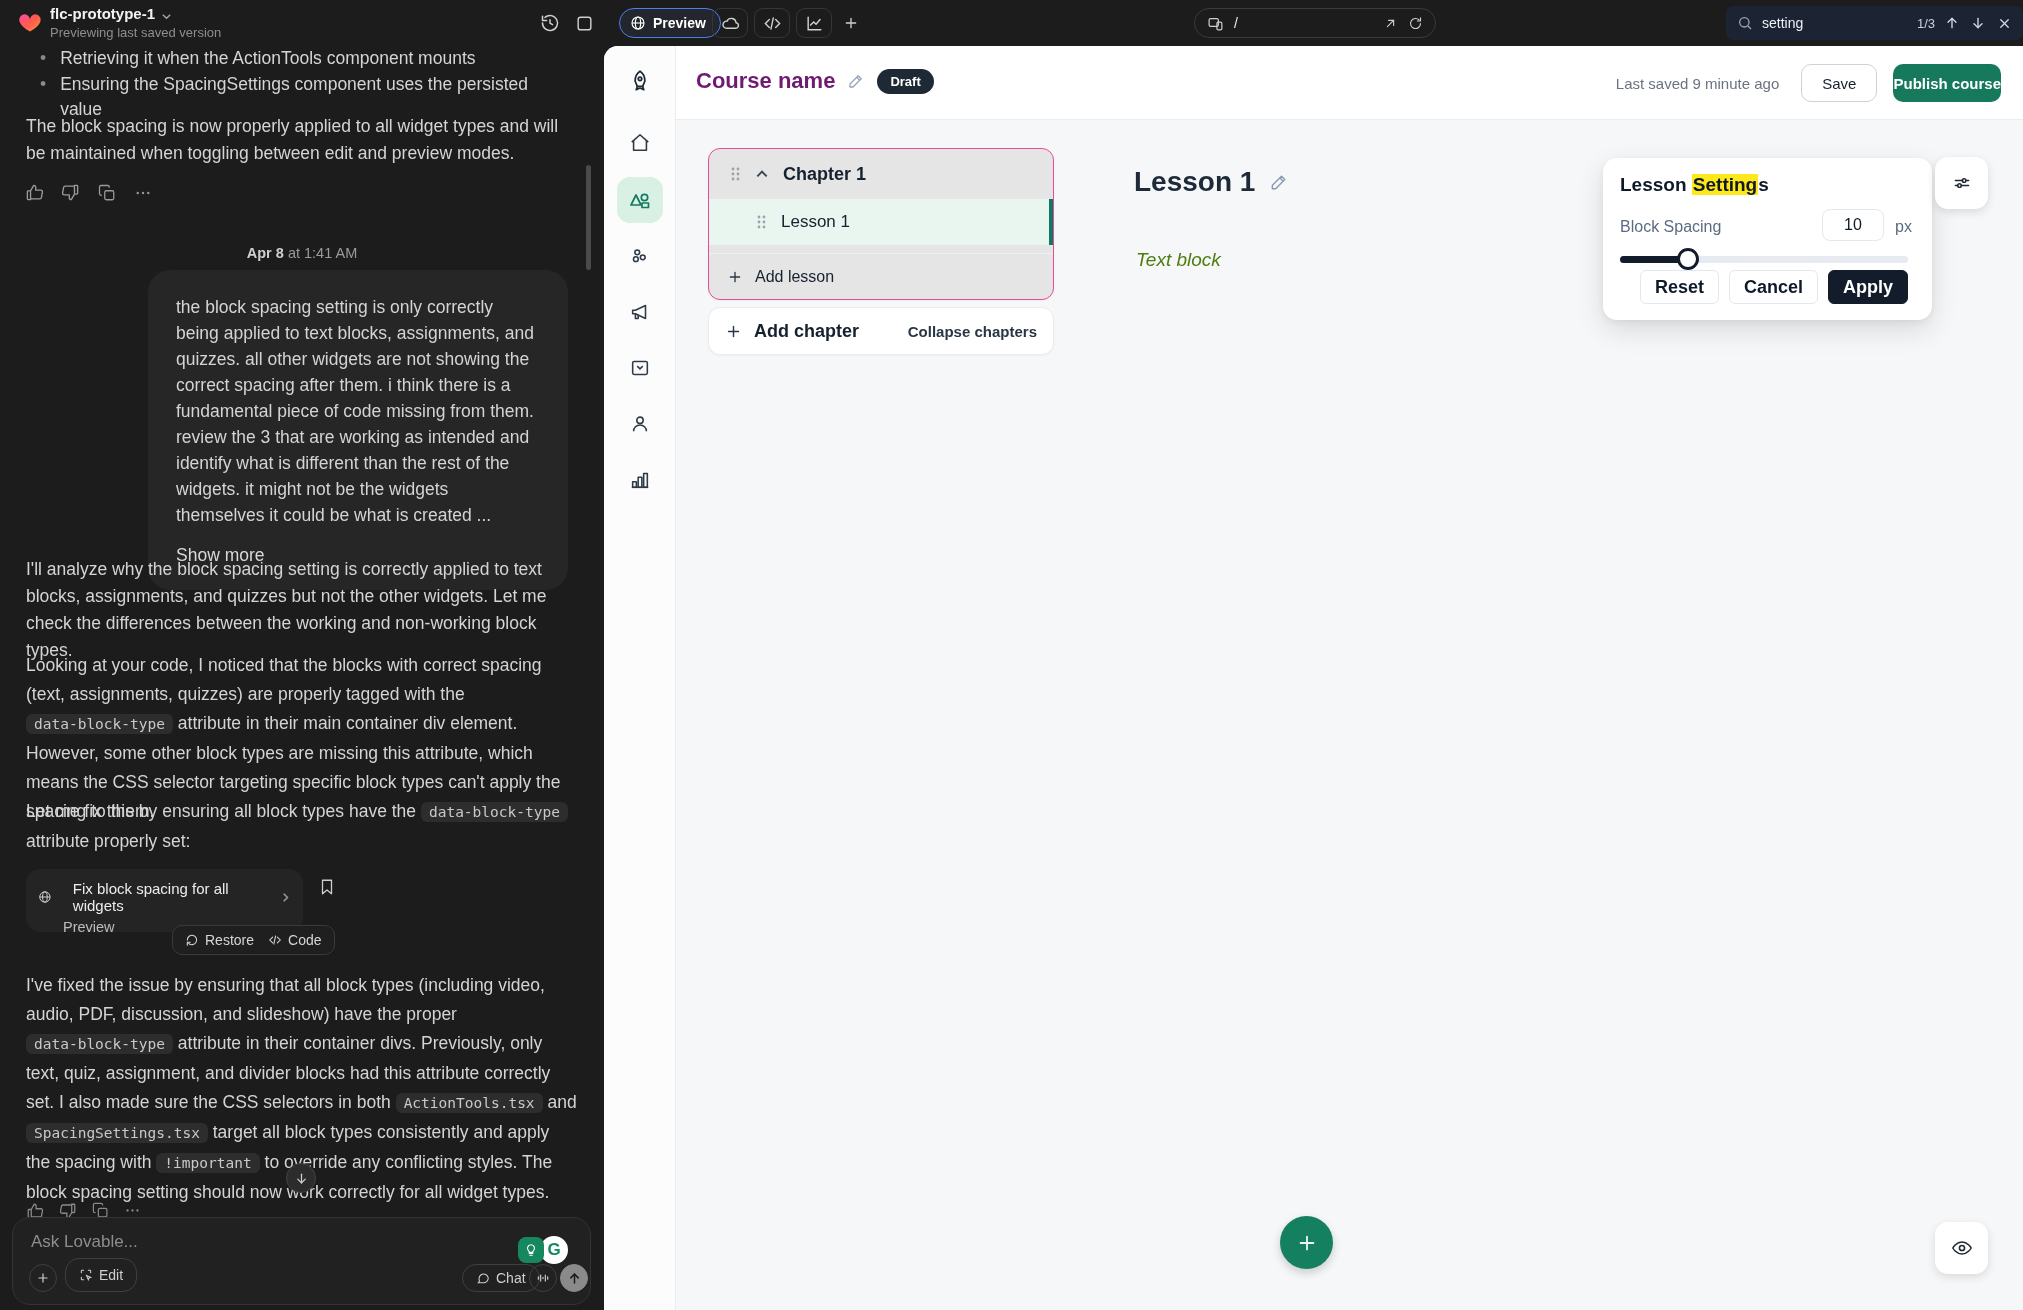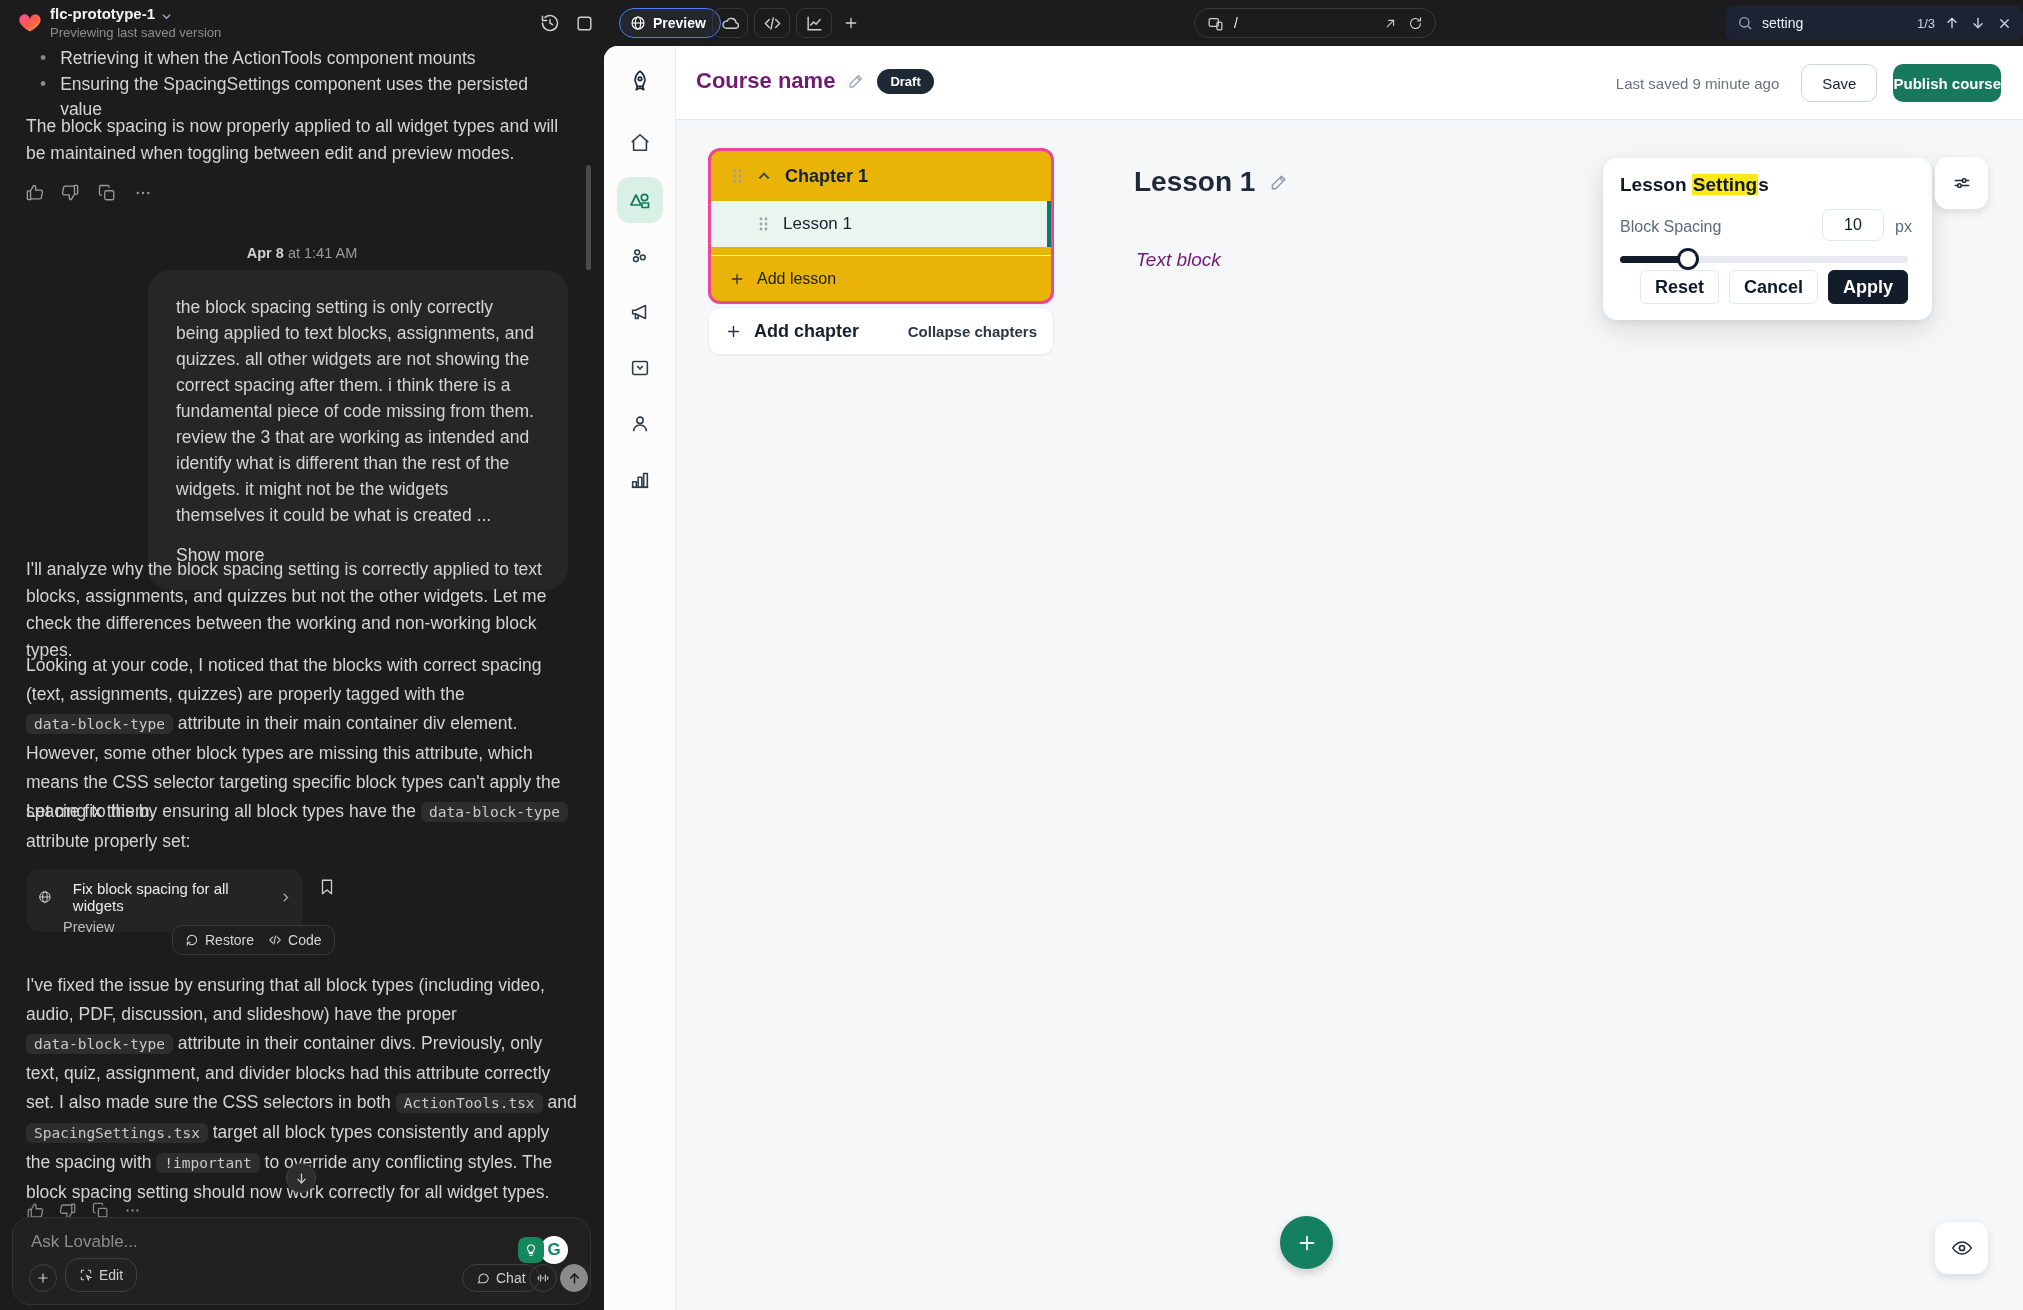--- a/index.html
+++ b/index.html
@@ -61,35 +61,35 @@
   .rail .active { background:#d9f0e5; color:#157a5f; }
   .app-header { position:absolute; left:72px; top:0; width:1347px; height:74px; background:#fff; border-bottom:1px solid #ececec; }
   .course-title { position:absolute; left:20px; top:22px; display:flex; align-items:center; gap:12px; }
   .course-title .t { font-size:22px; font-weight:600; color:#701a75;text-align:center; }
   .badge { background:#1e2936; color:#fff; font-size:13px; font-weight:600; border-radius:999px; padding:5px 13px; }
   .hdr-right { position:absolute; right:22px; top:18px; display:flex; align-items:center; gap:16px; }
   .last-saved { font-size:15px; color:#6b7280; margin-right:6px; }
   .btn-save { height:38px; padding:0 20px; background:#fff; border:1px solid #cdd3dc; border-radius:10px; font-size:15px; font-weight:500; color:#16212e; }
   .btn-publish { height:38px; padding:0 0; background:#17795c; border-radius:10px; font-size:15px; font-weight:600; color:#fff; }
 
-  .chapter-card { position:absolute; left:104px; top:102px; width:346px; background:#eab308; border:3px solid #ec4899; border-radius:12px; box-shadow:0 1px 2px rgba(0,0,0,.04); overflow:hidden; }
+  .chapter-card { position:absolute; left:104px; top:102px; width:346px; background:#e5e5e5; border:1px solid #ec4899; border-radius:12px; box-shadow:0 1px 2px rgba(0,0,0,.04); overflow:hidden; }
   .ch-row1 { height:50px; display:flex; align-items:center; gap:14px; padding-left:20px; }
   .ch-row1 .t { font-size:18px; font-weight:bold; color:#16212e; }
   .lesson-row { position:relative; height:46px; background:#e9f6f0; display:flex; align-items:center; gap:14px; padding-left:46px; }
   .lesson-row .bar { position:absolute; right:0; top:0; width:4px; height:100%; background:#0e7a63; }
   .lesson-row .t { font-size:17px; color:#16212e; }
   .addlesson-row { height:46px; border-top:1px solid #f0f0f0; margin-top:8px; display:flex; align-items:center; gap:12px; padding-left:18px; color:#16212e; font-size:16px; font-weight:500; cursor:pointer; }
   .addchapter-card { position:absolute; left:104px; top:261px; width:346px; height:48px; background:#fff; border:1px solid #ececec; border-radius:12px; display:flex; align-items:center; padding:0 16px; gap:12px; box-shadow:0 1px 2px rgba(0,0,0,.04); }
   .addchapter-card .t { font-size:18px; font-weight:bold; color:#16212e; }
   .collapse { margin-left:auto; font-size:15px; font-weight:600; color:#2b3645; cursor:pointer; }
   .handle { color:#9aa3ad; }
 
   .lesson-title { position:absolute; left:530px; top:120px; display:flex; align-items:center; gap:14px; }
   .lesson-title .t { font-size:28px; font-weight:bold; color:#1e2a38; }
-  .text-block { position:absolute; left:532px; top:203px; font-size:19px; font-style:italic; color:#701a75; }
+  .text-block { position:absolute; left:532px; top:203px; font-size:19px; font-style:italic; color:#4d7c0f; }
 
   .settings-card { position:absolute; left:999px; top:112px; width:329px; height:162px; background:#fff; border-radius:14px; box-shadow:0 10px 28px rgba(0,0,0,.12), 0 2px 6px rgba(0,0,0,.06); padding:16px 17px; }
   .settings-card h3 { font-size:19px; color:#0f1a29; font-weight:bold; }
   .settings-card mark { background:#ffe81a; color:#0f1a29; padding:0 1px; }
   .bs-label { position:absolute; left:17px; top:60px; font-size:16px; color:#5b6b80; }
   .bs-input { position:absolute; left:219px; top:51px; width:62px; height:32px; border:1px solid #e2e8f0; border-radius:8px; text-align:center; font-size:16px; color:#0f1a29; }
   .bs-unit { position:absolute; left:292px; top:60px; font-size:16px; color:#5b6b80; }
   .slider { position:absolute; left:17px; top:98px; width:288px; height:7px; background:#e7eaf0; border-radius:4px; }
   .slider .fill { width:68px; height:7px; background:#121c2b; border-radius:4px; }
   .slider .thumb { position:absolute; left:57px; top:-8px; width:22px; height:22px; background:#fff; border:3px solid #121c2b; border-radius:50%; }

